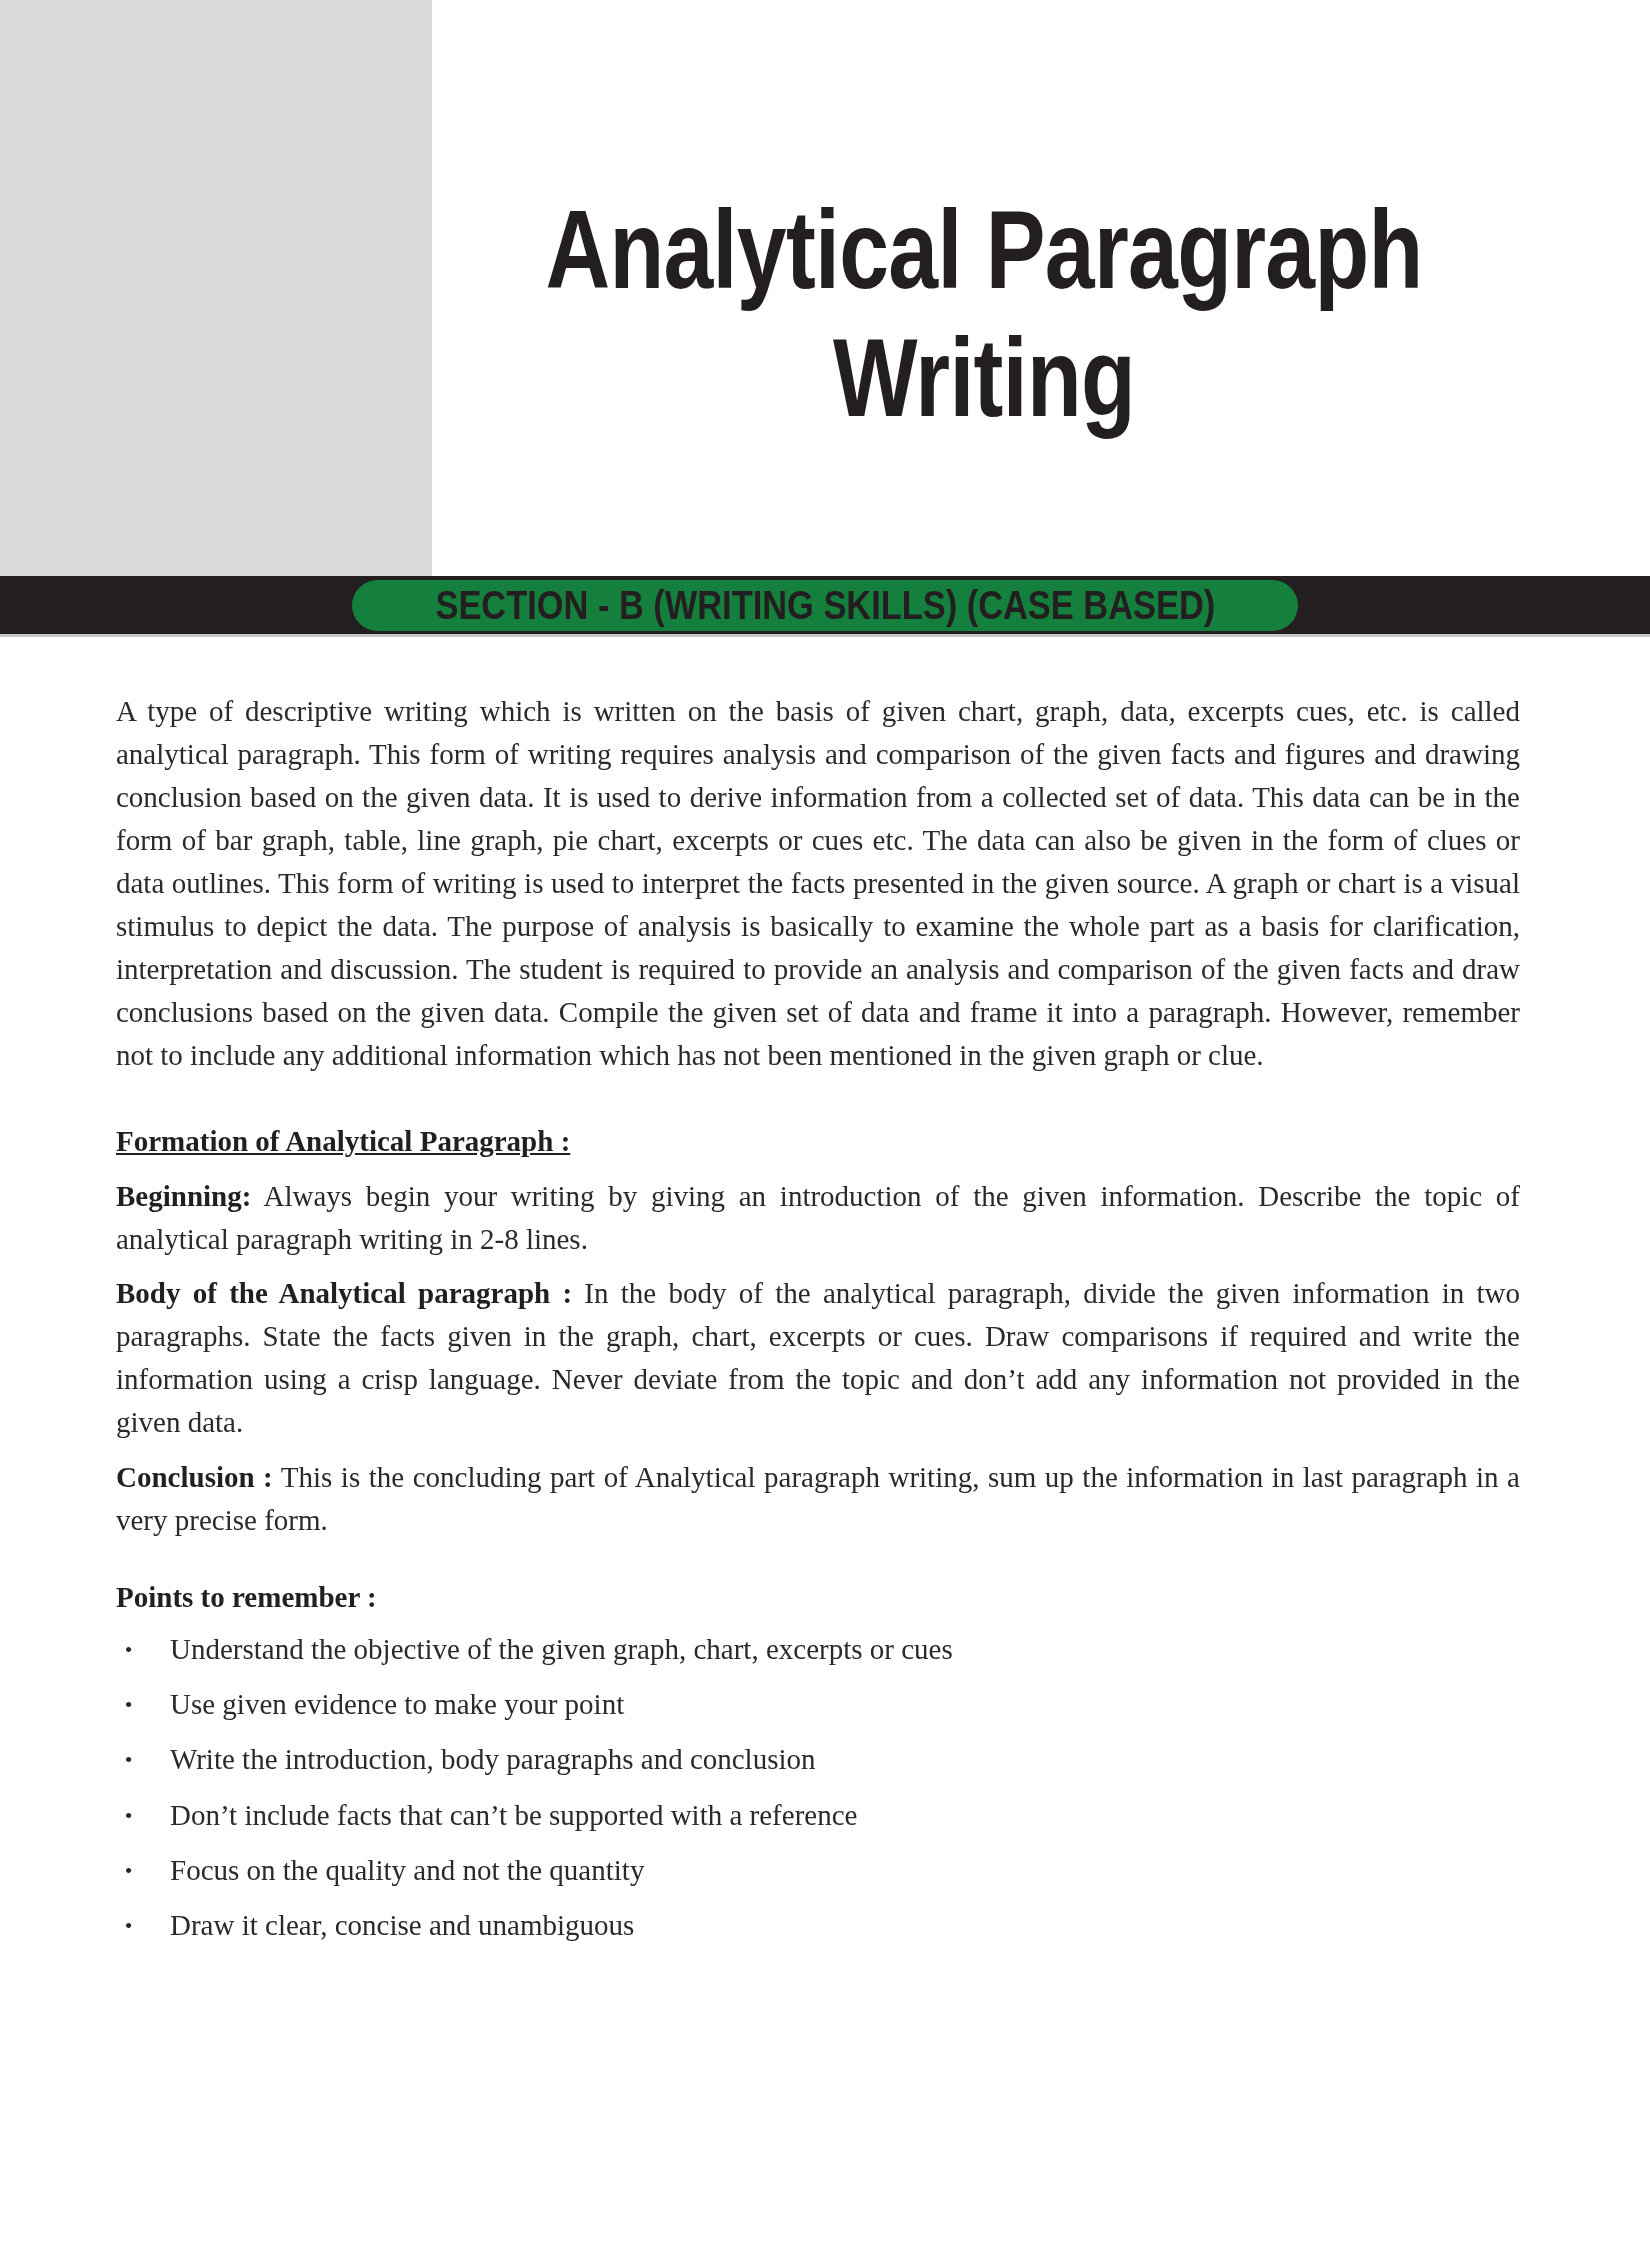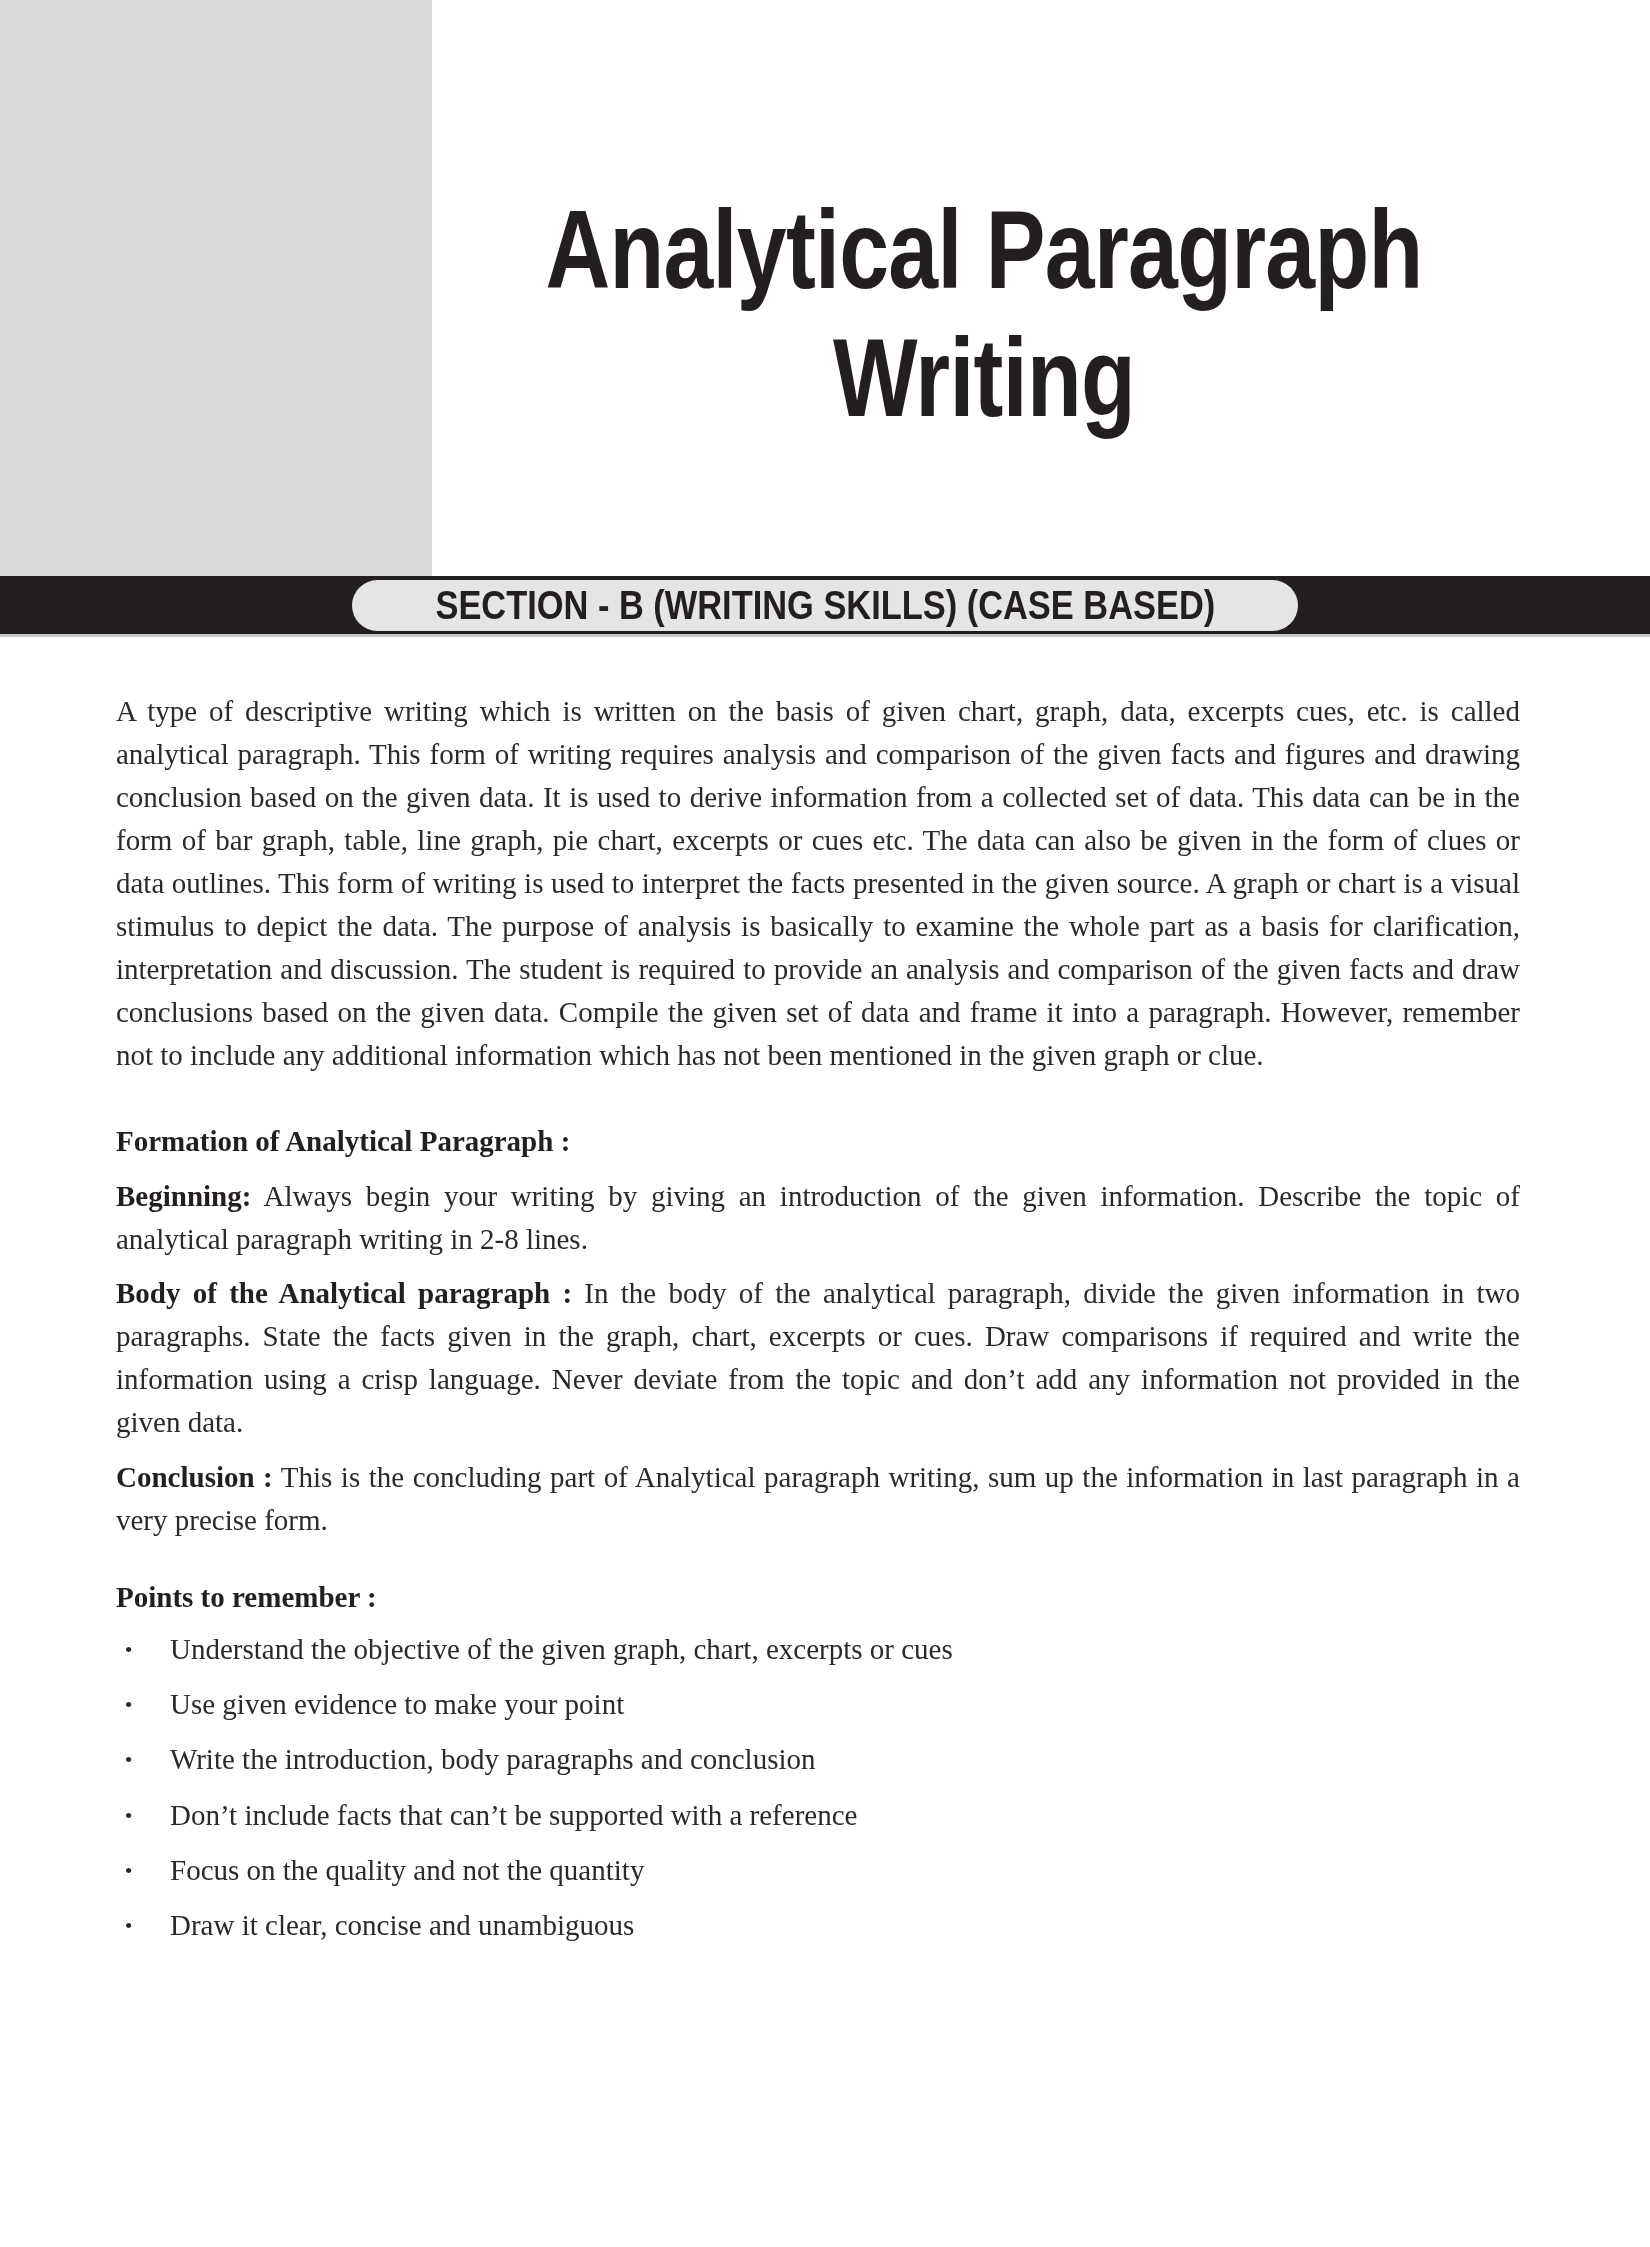--- a/index.html
+++ b/index.html
@@ -17,34 +17,34 @@
     font-weight:700; font-size:112px; line-height:128px; color:#231f20;
     transform:scaleX(0.80); letter-spacing:-0.9px;
   }
   .title span { display:block; }
   .banner {
     position:absolute; left:0; top:576px; width:100%; height:58px;
     background:#231f20; display:flex; align-items:center; justify-content:center;
     border-bottom:3.5px solid #c5c7c8;
   }
   .pill {
-    background:#e5e5e5; height:51px; border-radius:28px; min-width:757px;
+    background:#15803d; height:51px; border-radius:28px; min-width:757px;
     display:flex; align-items:center; justify-content:center; padding:0 19.3px;
   }
   .pill .pill-label {
     font-family:"Liberation Sans", sans-serif; font-weight:700; font-size:40px;
     color:#231f20; white-space:nowrap; transform:scaleX(0.86); display:inline-block;
   }
   .content {
     position:absolute; left:116px; right:130px; top:690px;
     color:#2d292a; font-size:29px; line-height:43px;
   }
   .content p { margin:0; text-align:justify; }
   .content p b { font-weight:700; color:#231f20; }
-  p.h-formation { margin-top:43px; font-weight:700; color:#231f20; text-align:left; }
+  p.h-formation { margin-top:43px; font-weight:700; color:#231f20; text-align:left;text-decoration:underline; }
   p.p-beginning  { margin-top:12.3px; }
   p.p-body       { margin-top:10.5px; }
   p.p-conclusion { margin-top:12.3px; }
   p.h-points     { margin-top:34px; font-weight:700; color:#231f20; text-align:left; }
   ul.bullets { list-style:none; margin:8.8px 0 0 0; padding:0; }
   ul.bullets li { display:flex; line-height:43px; margin-bottom:12.3px; }
   ul.bullets .dot {
     flex:0 0 54px; width:54px; padding-left:8.8px; box-sizing:border-box;
     font-size:22px; line-height:43px; color:#2d292a;
   }

